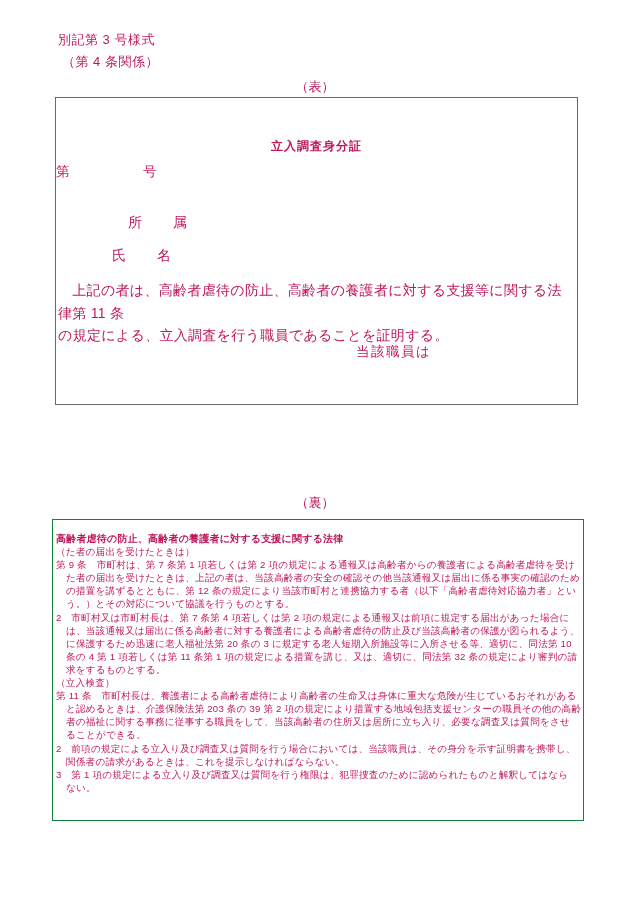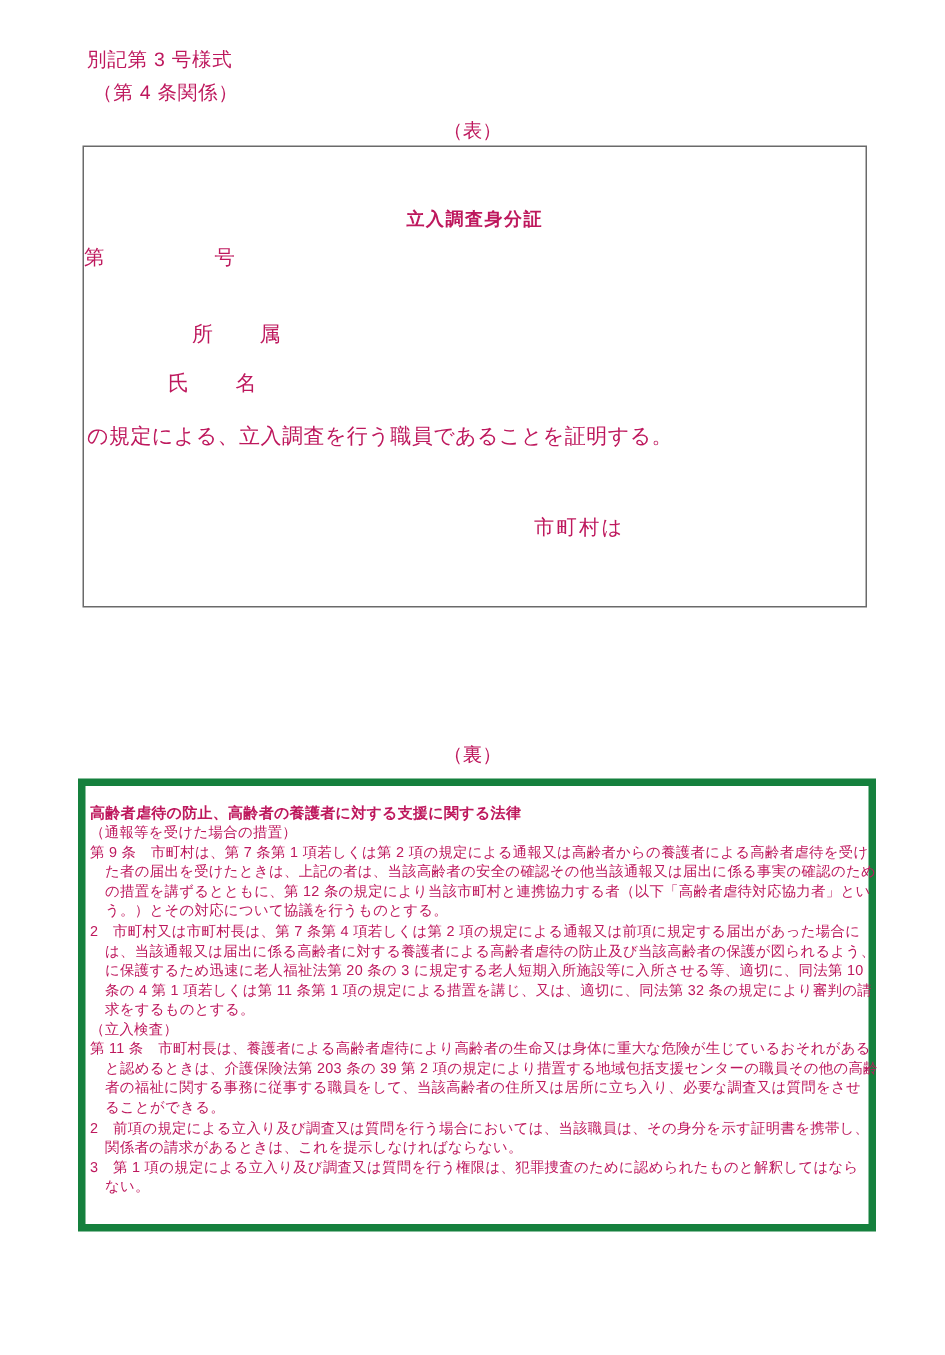--- a/index.html
+++ b/index.html
@@ -31,21 +31,21 @@
     font-size:13.5px;line-height:20px;letter-spacing:1px;
   }
   .field-label{font-size:14px;letter-spacing:1px;}
   .aff-label{left:56px;top:116px;margin-left:16px;}
   .name-label{left:56px;top:149px;}
   .cert-body{left:2px;right:2px;top:181px;font-size:14px;line-height:22.5px;letter-spacing:0.3px;}
   .issuer{left:300px;top:245px;font-size:13.5px;letter-spacing:1.5px;}
 
   .back-card{
     left:52px;top:519px;width:532px;height:302px;
-    border:5px solid #15803d;background:#ffffff;
+    border:1px solid #15803d;background:#ffffff;
     padding:12px 6px 0 3px;box-sizing:border-box;
   }
   .law-title{font-size:10px;font-weight:bold;line-height:13.1px;letter-spacing:0.2px;}
   .law-line{font-size:9.6px;line-height:13.1px;letter-spacing:0.2px;white-space:nowrap;}
   .law-line.indent{padding-left:10px;}
 </style>
 </head>
 <body>
 
 <div class="page">
@@ -56,31 +56,32 @@
   <div class="abs side-label front-side-label">（表）</div>
 
   <div class="abs front-card">
     <div class="front-title">立入調査身分証</div>
     <div class="issue-block">
       <div>第　　　　　号</div>
     </div>
     <div class="abs field-label aff-label">所　　属</div>
     <div class="abs field-label name-label">氏　　名</div>
     <div class="abs cert-body">
+      <div>　上記の者は、高齢者虐待の防止、高齢者の養護者に対する支援等に関する法律第 11 条</div>
       <div>の規定による、立入調査を行う職員であることを証明する。</div>
     </div>
-    <div class="abs issuer">市町村は</div>
+    <div class="abs issuer">当該職員は</div>
   </div>
 
   <div class="abs side-label back-side-label">（裏）</div>
 
   <div class="abs back-card">
     <div class="law-title">高齢者虐待の防止、高齢者の養護者に対する支援に関する法律</div>
     <div>
-        <div class="law-line">（通報等を受けた場合の措置）</div>
+        <div class="law-line">（た者の届出を受けたときは）</div>
         <div class="law-line">第 9 条　市町村は、第 7 条第 1 項若しくは第 2 項の規定による通報又は高齢者からの養護者による高齢者虐待を受け</div>
         <div class="law-line indent">た者の届出を受けたときは、上記の者は、当該高齢者の安全の確認その他当該通報又は届出に係る事実の確認のため</div>
         <div class="law-line indent">の措置を講ずるとともに、第 12 条の規定により当該市町村と連携協力する者（以下「高齢者虐待対応協力者」とい</div>
         <div class="law-line indent">う。）とその対応について協議を行うものとする。</div>
         <div class="law-line">2　市町村又は市町村長は、第 7 条第 4 項若しくは第 2 項の規定による通報又は前項に規定する届出があった場合に</div>
         <div class="law-line indent">は、当該通報又は届出に係る高齢者に対する養護者による高齢者虐待の防止及び当該高齢者の保護が図られるよう、</div>
         <div class="law-line indent">に保護するため迅速に老人福祉法第 20 条の 3 に規定する老人短期入所施設等に入所させる等、適切に、同法第 10</div>
         <div class="law-line indent">条の 4 第 1 項若しくは第 11 条第 1 項の規定による措置を講じ、又は、適切に、同法第 32 条の規定により審判の請</div>
         <div class="law-line indent">求をするものとする。</div>
         <div class="law-line">（立入検査）</div>

